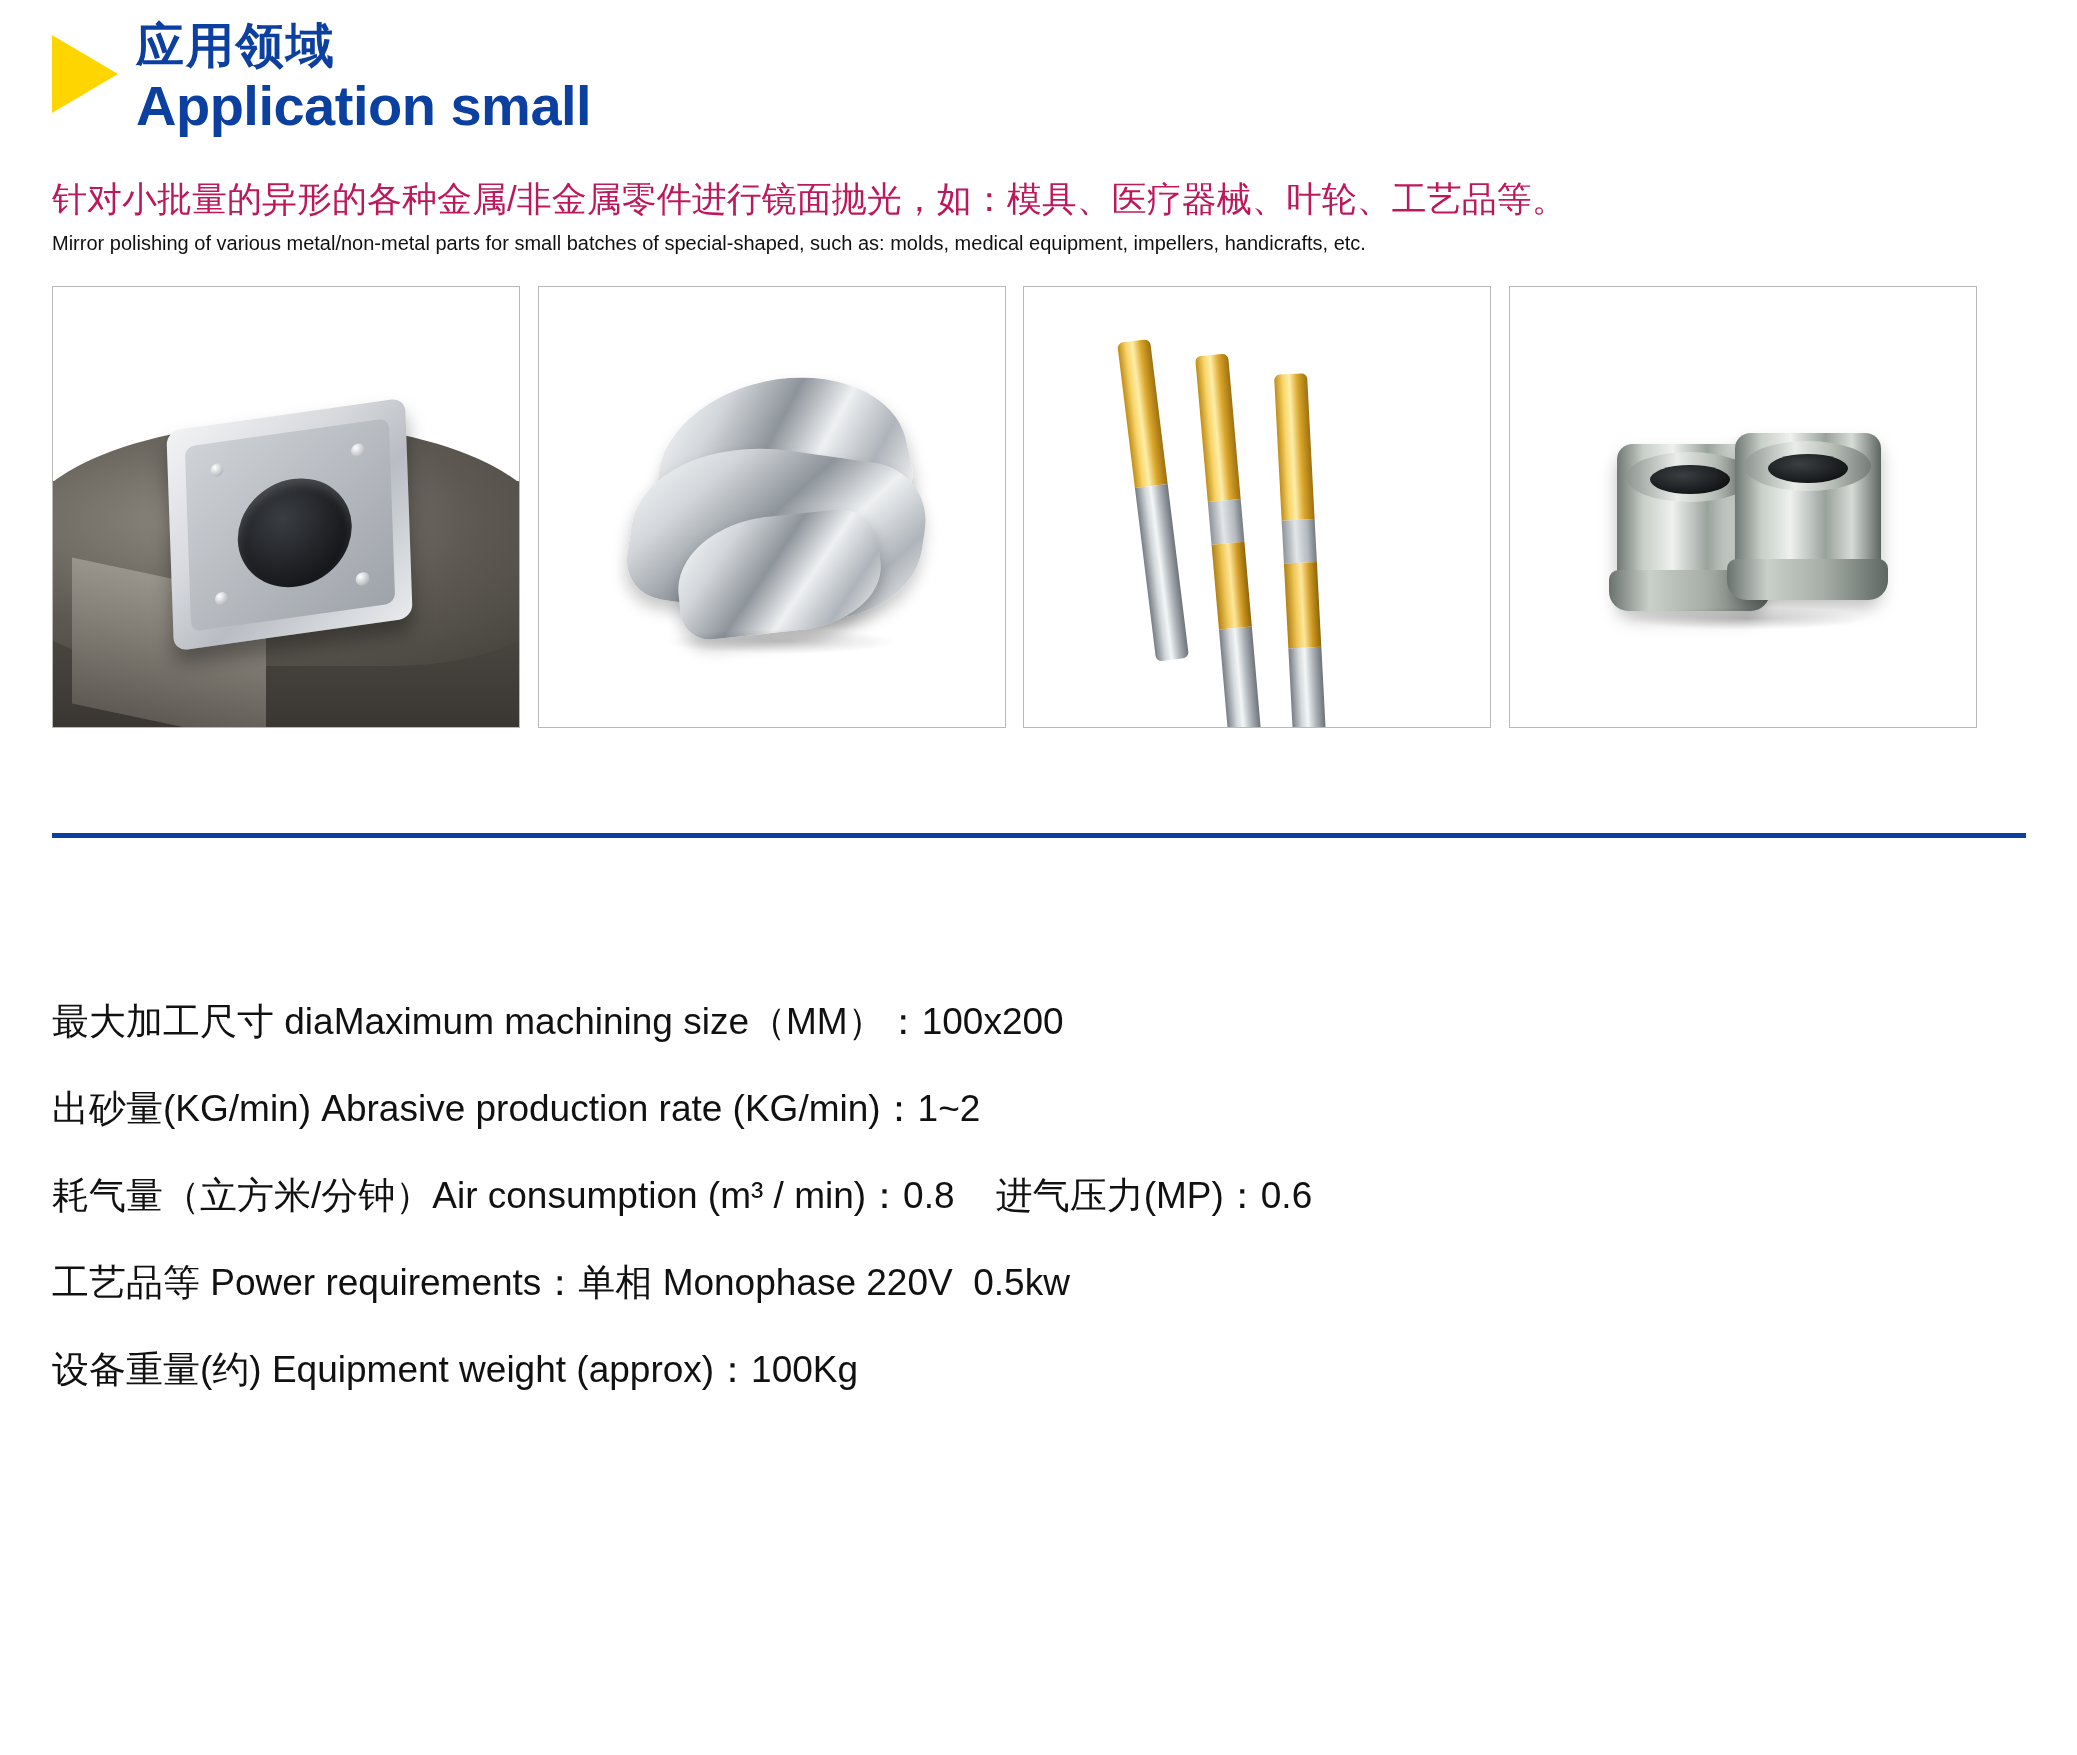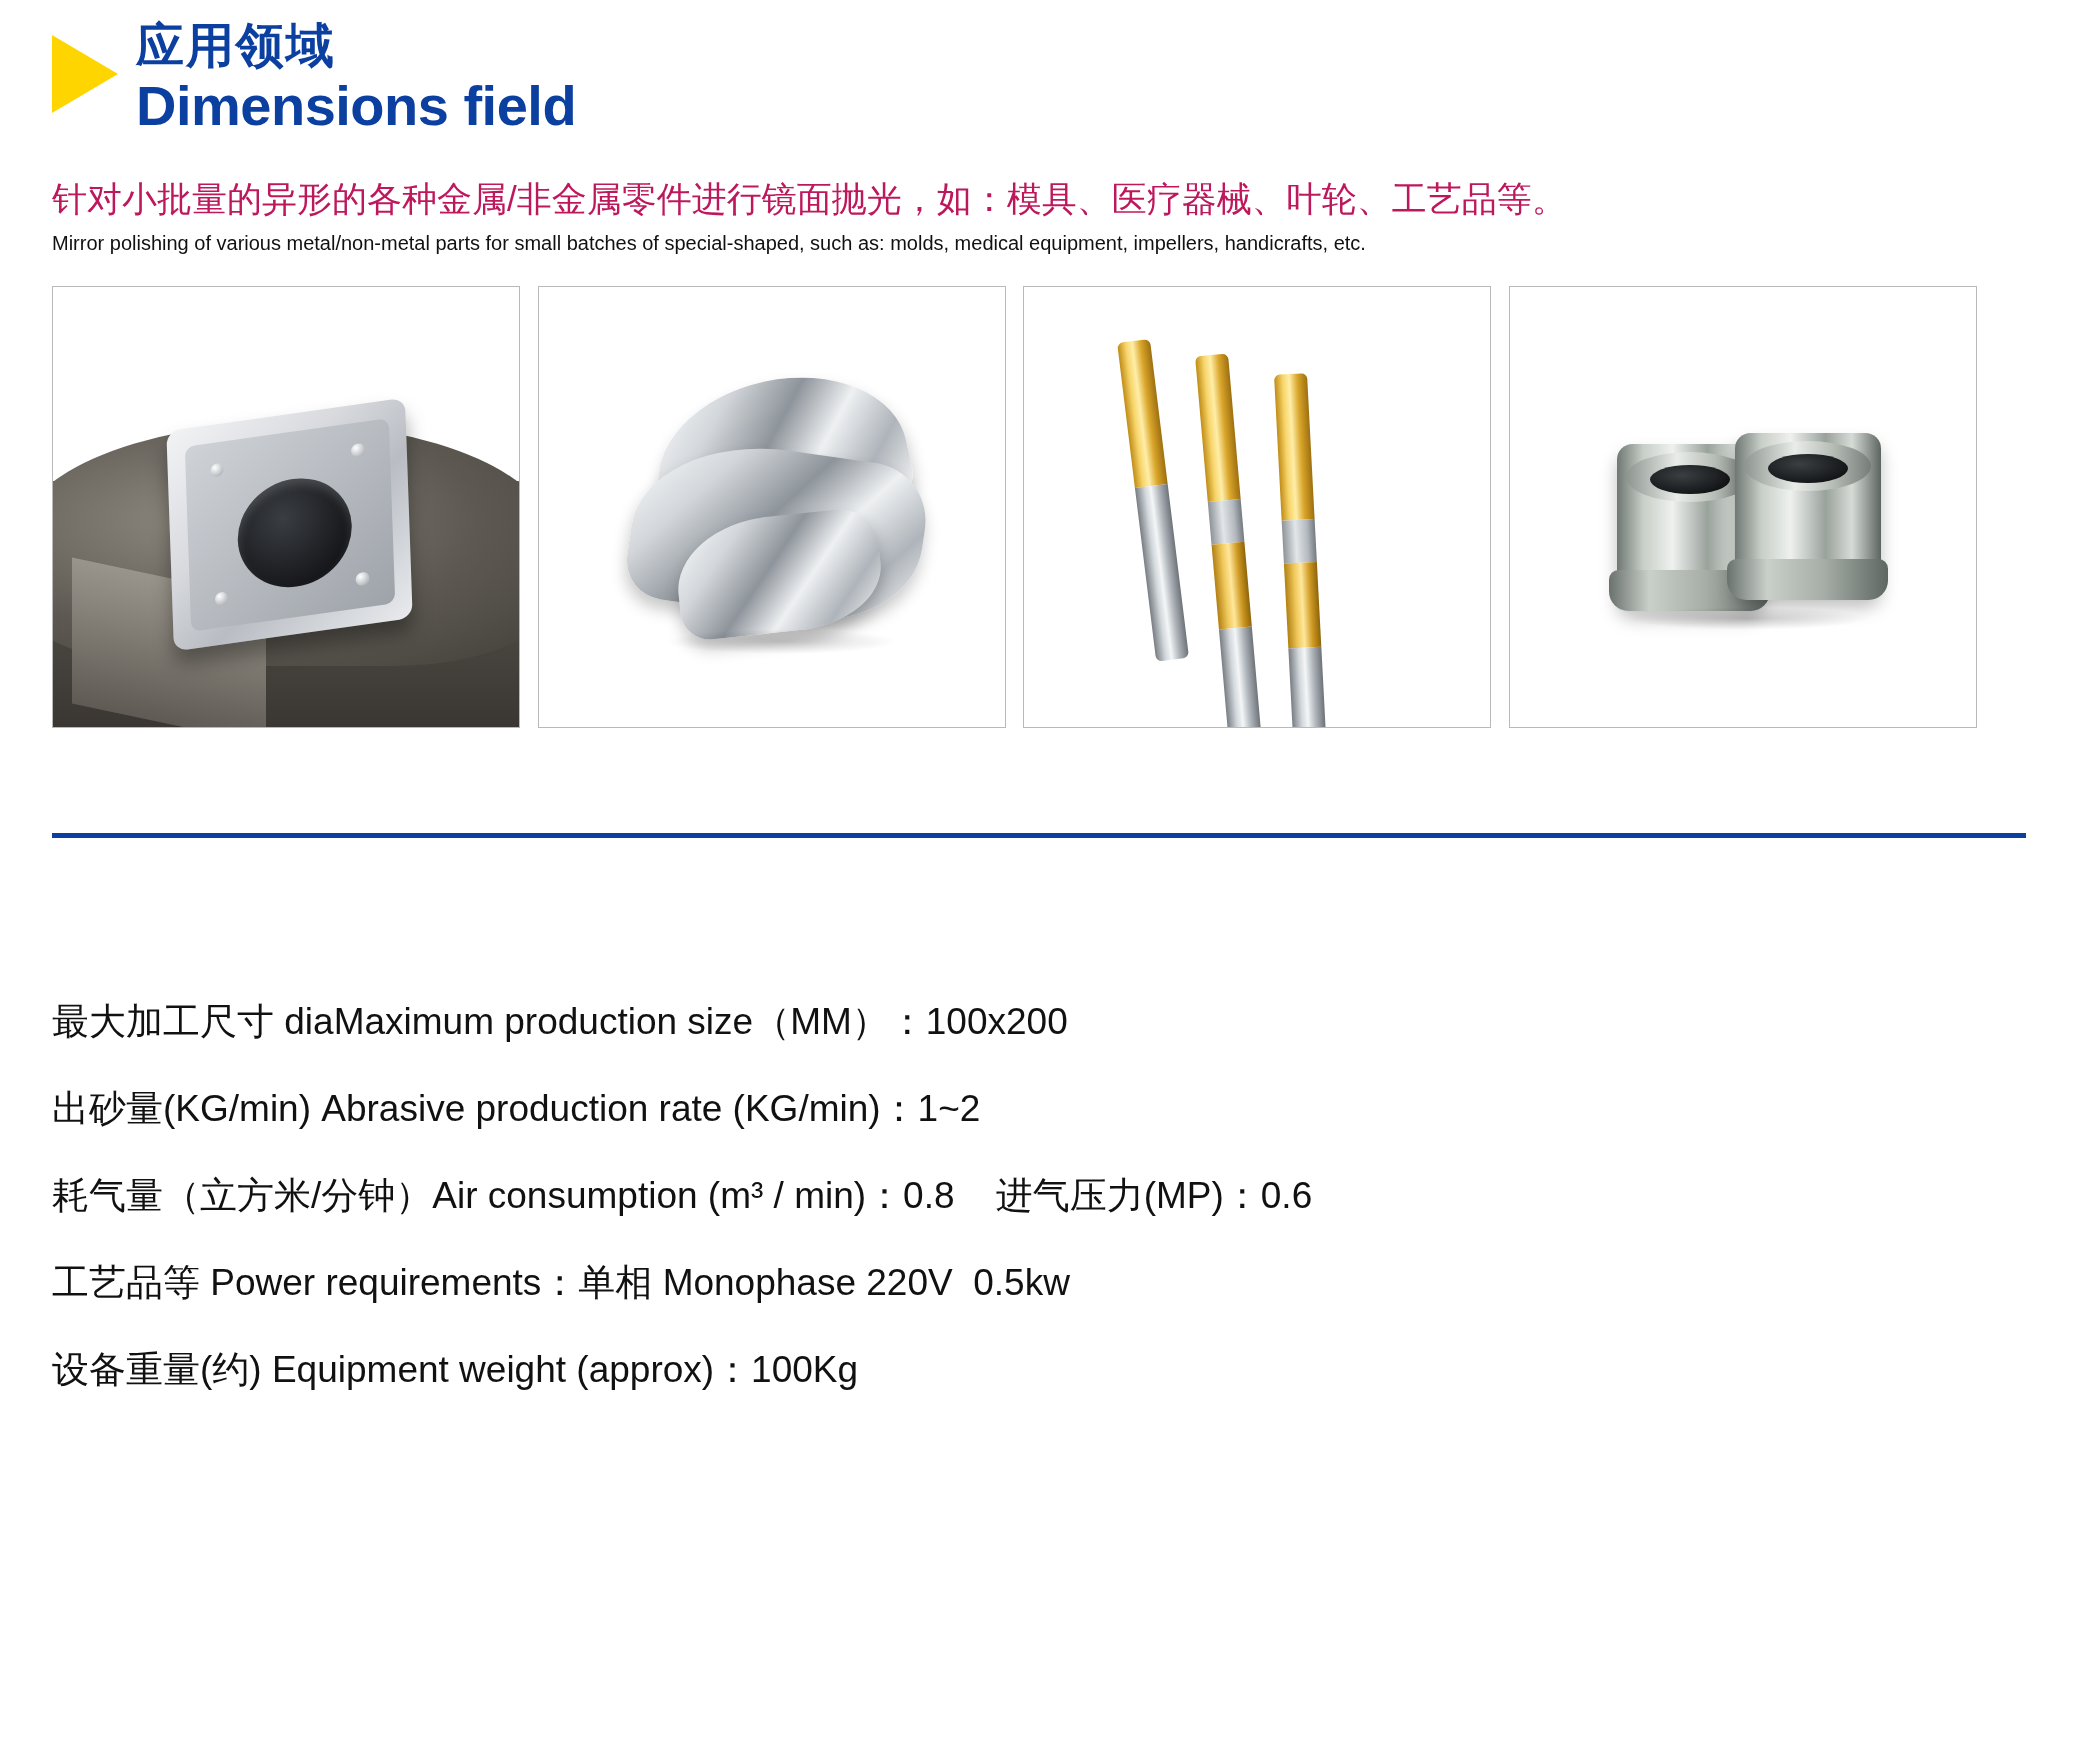--- a/index.html
+++ b/index.html
@@ -251,21 +251,21 @@
   .spec-line:last-child { margin-bottom: 13px; }
 </style>
 </head>
 <body>
 
 <div class="page">
 
   <div class="header">
     <div class="tri-icon"></div>
     <h1 class="title-cn">应用领域</h1>
-    <h2 class="title-en">Dimensions field</h2>
+    <h2 class="title-en">Application small</h2>
   </div>
 
   <div class="intro">
     <p class="intro-cn">针对小批量的异形的各种金属/非金属零件进行镜面抛光，如：模具、医疗器械、叶轮、工艺品等。</p>
     <p class="intro-en">Mirror polishing of various metal/non-metal parts for small batches of special-shaped, such as: molds, medical equipment, impellers, handicrafts, etc.</p>
   </div>
 
   <div class="image-row">
 
     <div class="img-cell">
@@ -320,21 +320,21 @@
         <div class="flange"></div>
       </div>
       <div class="bush-shadow"></div>
     </div>
 
   </div>
 
   <div class="divider"></div>
 
   <div class="specs">
-    <div class="spec-line">最大加工尺寸 diaMaximum production size（MM）：100x200</div>
+    <div class="spec-line">最大加工尺寸 diaMaximum machining size（MM）：100x200</div>
     <div class="spec-line">出砂量(KG/min) Abrasive production rate (KG/min)：1~2</div>
     <div class="spec-line">耗气量（立方米/分钟）Air consumption (m³ / min)：0.8    进气压力(MP)：0.6</div>
     <div class="spec-line">工艺品等 Power requirements：单相 Monophase 220V  0.5kw</div>
     <div class="spec-line">设备重量(约) Equipment weight (approx)：100Kg</div>
   </div>
 
 </div>
 
 
 </body></html>

